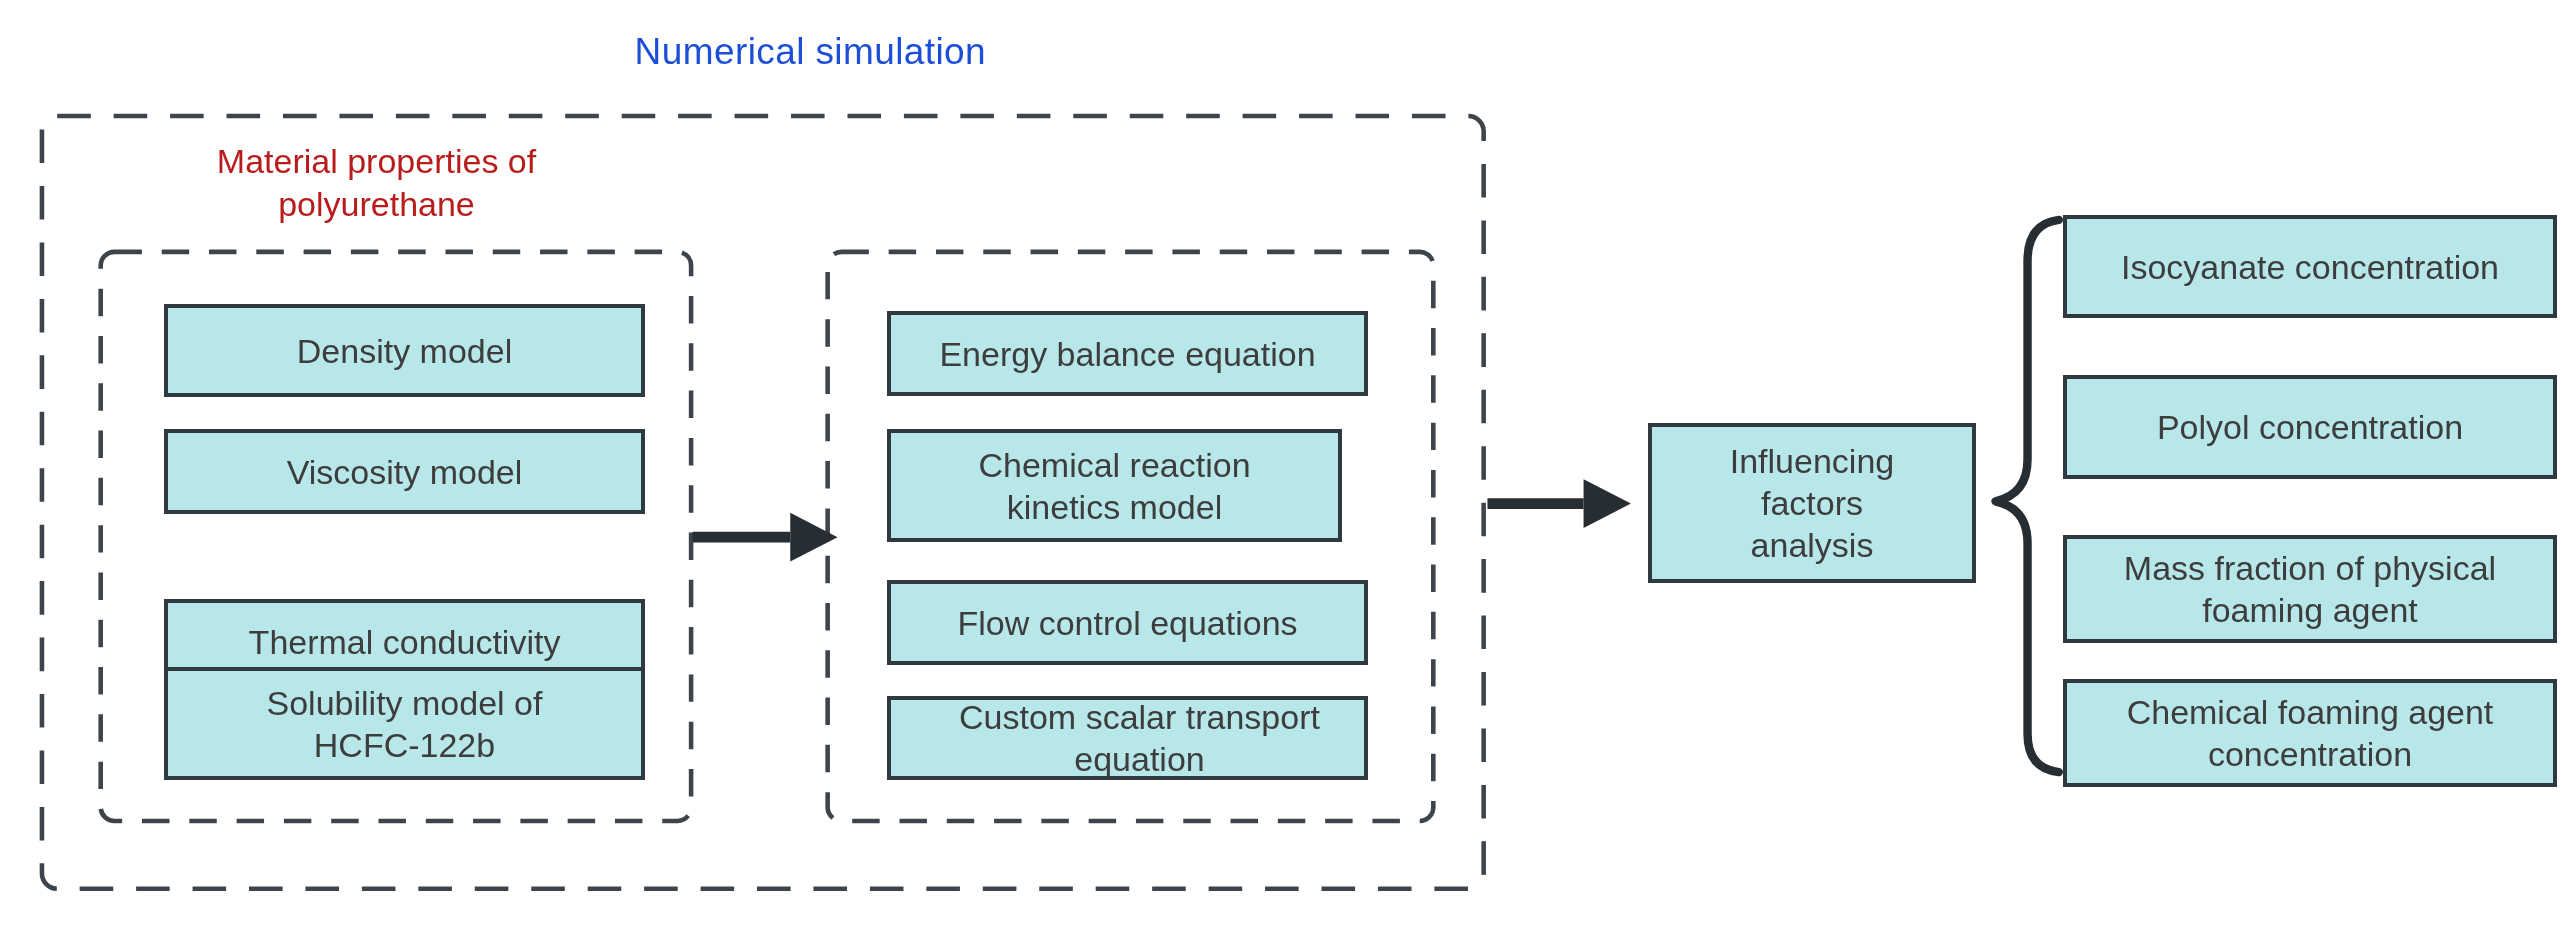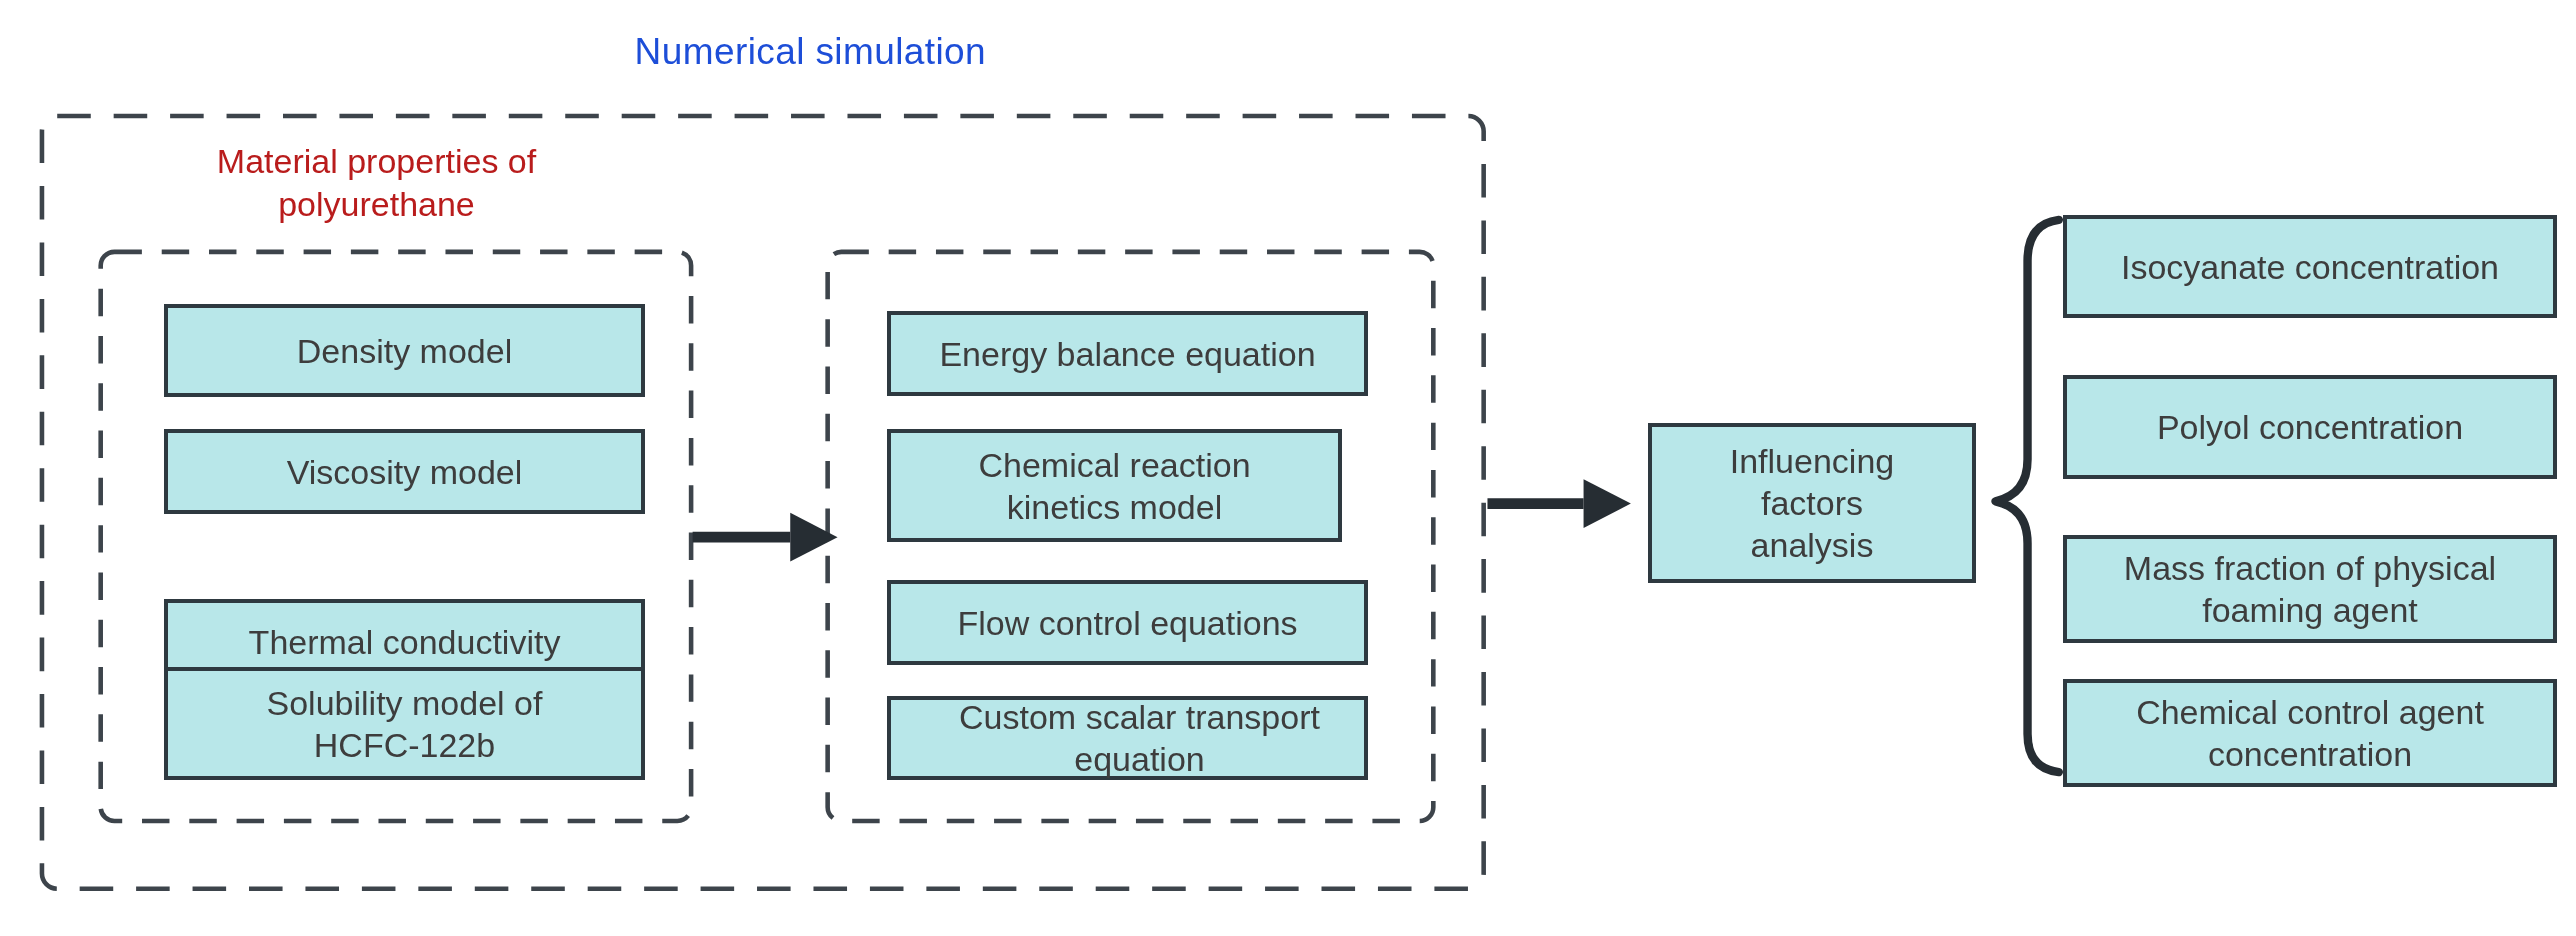--- a/index.html
+++ b/index.html
@@ -116,17 +116,17 @@
   <div class="abs node" style="left:2063px; top:215px; width:494px; height:103px;">
     <span>Isocyanate concentration</span>
   </div>
   <div class="abs node" style="left:2063px; top:375px; width:494px; height:104px;">
     <span>Polyol concentration</span>
   </div>
   <div class="abs node wrap545" style="left:2063px; top:535px; width:494px; height:108px;">
     <span>Mass fraction of physical foaming agent</span>
   </div>
   <div class="abs node wrap480" style="left:2063px; top:679px; width:494px; height:108px;">
-    <span>Chemical control agent concentration</span>
+    <span>Chemical foaming agent concentration</span>
   </div>
 
 </div>
 
 
 </body></html>

